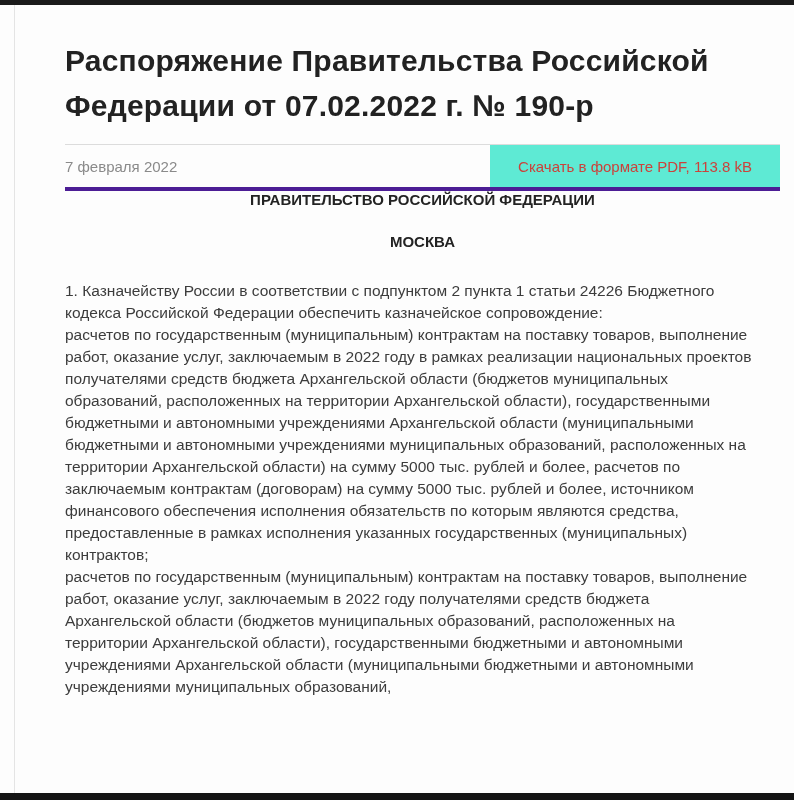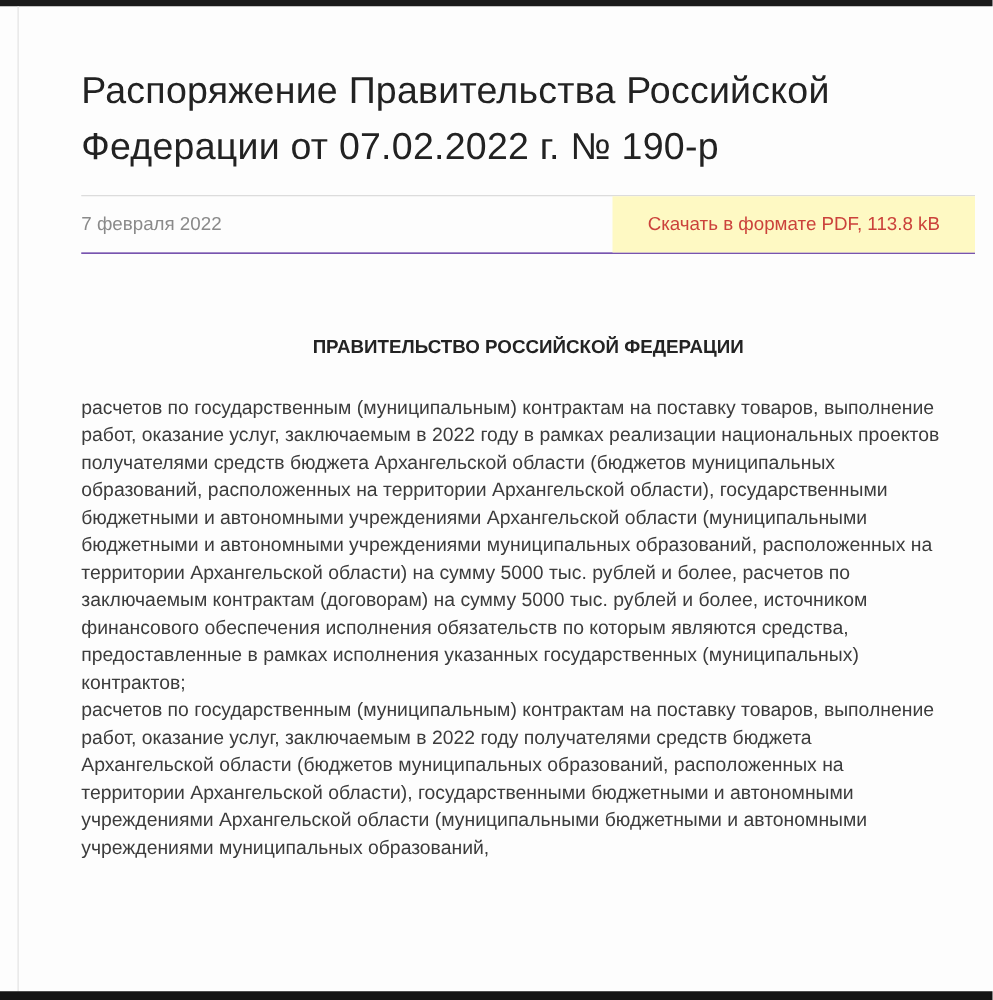--- a/index.html
+++ b/index.html
@@ -22,60 +22,60 @@
   .left-edge-line {
     position: absolute; top: 5px; bottom: 7px; left: 14px;
     width: 1px; background: #e4e4e4;
   }
   .content {
     position: absolute;
     left: 65px; top: 0;
     width: 715px;
   }
   .page-title {
-    margin-top: 50px;
+    margin-top: 38px;
     font-size: 30px;
-    font-weight: 400;
+    font-weight: 700;
     line-height: 45px;
     color: #222222;
     letter-spacing: 0.2px;
   }
   .meta-row {
     margin-top: 16px;
     height: 47px;
     border-top: 1px solid #dcdcdc;
-    border-bottom: 1px solid #4c1d95;
+    border-bottom: 4px solid #4c1d95;
     display: flex;
     justify-content: space-between;
     align-items: stretch;
   }
   .publish-date {
     align-self: center;
     color: #8a8a8a;
     font-size: 15px;
   }
   .download-btn {
     display: flex;
     align-items: center;
-    background: #fef9c3;
+    background: #5eead4;
     color: #cb423b;
     font-size: 15px;
     padding: 0 28px;
     cursor: pointer;
     text-decoration: none;
     white-space: nowrap;
   }
   .doc-heading {
     text-align: center;
     font-weight: 700;
     font-size: 15px;
     color: #232323;
   }
   .doc-heading .h-line { margin-bottom: 25px; }
-  .doc-heading .h-line:first-child { margin-top: 66px; }
+  .doc-heading .h-line:first-child { }
   .doc-body {
     margin-top: 30px;
     font-size: 15.5px;
     line-height: 22px;
     color: #3c3c3c;
     width: 690px;
   }
   .doc-body .para { margin: 0; }
 </style>
 </head>
@@ -88,22 +88,24 @@
 
   <h1 class="page-title">Распоряжение Правительства Российской Федерации от 07.02.2022 г. № 190-р</h1>
 
   <div class="meta-row">
     <span class="publish-date">7 февраля 2022</span>
     <a class="download-btn">Скачать в формате PDF, 113.8 kB</a>
   </div>
 
   <div class="doc-heading">
     <div class="h-line">ПРАВИТЕЛЬСТВО РОССИЙСКОЙ ФЕДЕРАЦИИ</div>
+    <div class="h-line">МОСКВА</div>
   </div>
 
   <div class="doc-body">
+    <p class="para">1. Казначейству России в соответствии с подпунктом 2 пункта 1 статьи 24226 Бюджетного кодекса Российской Федерации обеспечить казначейское сопровождение:</p>
     <p class="para">расчетов по государственным (муниципальным) контрактам на поставку товаров, выполнение работ, оказание услуг, заключаемым в 2022 году в рамках реализации национальных проектов получателями средств бюджета Архангельской области (бюджетов муниципальных образований, расположенных на территории Архангельской области), государственными бюджетными и автономными учреждениями Архангельской области (муниципальными бюджетными и автономными учреждениями муниципальных образований, расположенных на территории Архангельской области) на сумму 5000 тыс. рублей и более, расчетов по заключаемым контрактам (договорам) на сумму 5000 тыс. рублей и более, источником финансового обеспечения исполнения обязательств по которым являются средства, предоставленные в рамках исполнения указанных государственных (муниципальных) контрактов;</p>
     <p class="para">расчетов по государственным (муниципальным) контрактам на поставку товаров, выполнение работ, оказание услуг, заключаемым в 2022 году получателями средств бюджета Архангельской области (бюджетов муниципальных образований, расположенных на территории Архангельской области), государственными бюджетными и автономными учреждениями Архангельской области (муниципальными бюджетными и автономными учреждениями муниципальных образований,</p>
   </div>
 
 </div>
 
 <div class="bottom-bar"></div>
 
 </body></html>

